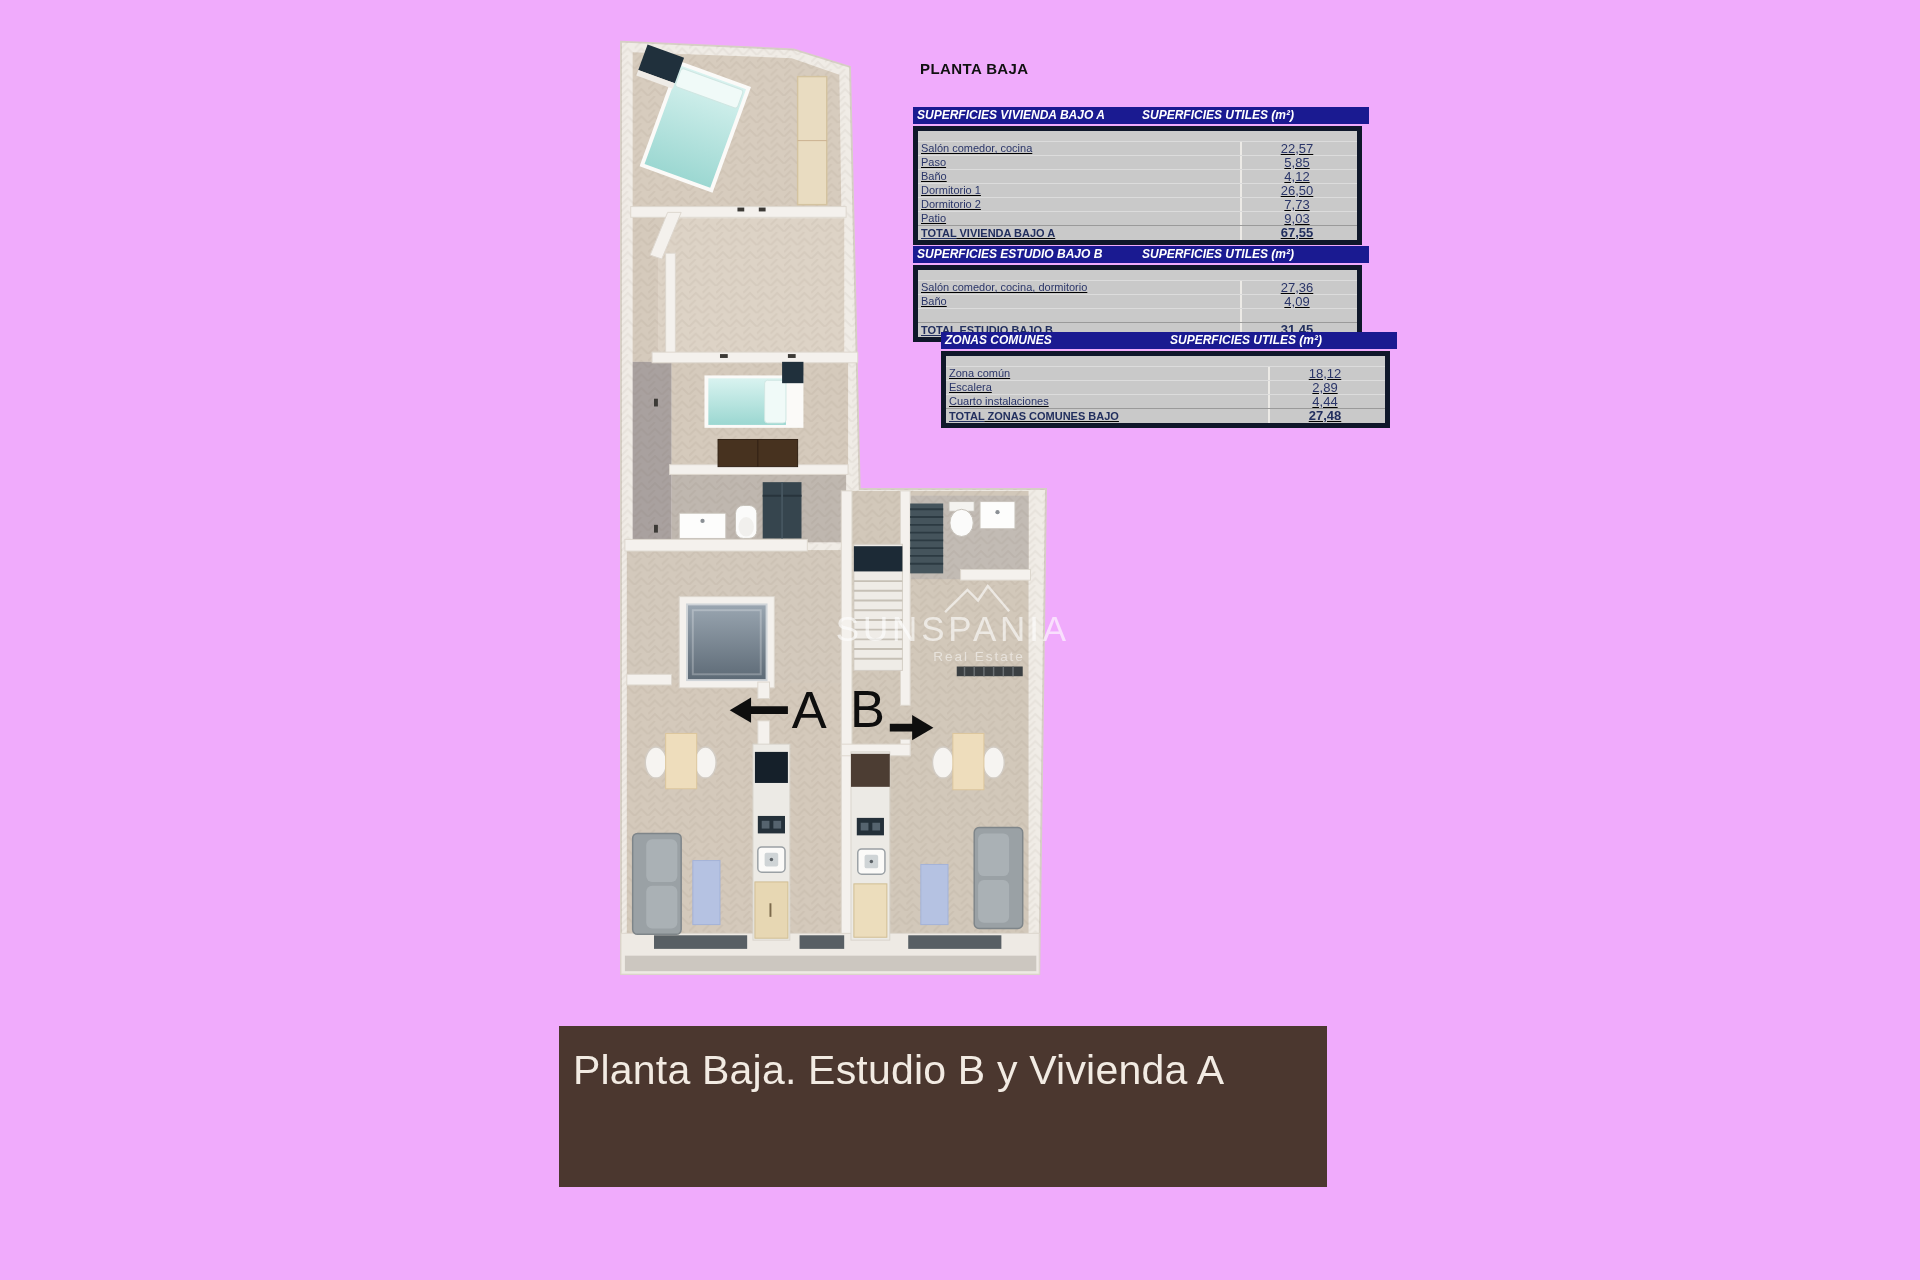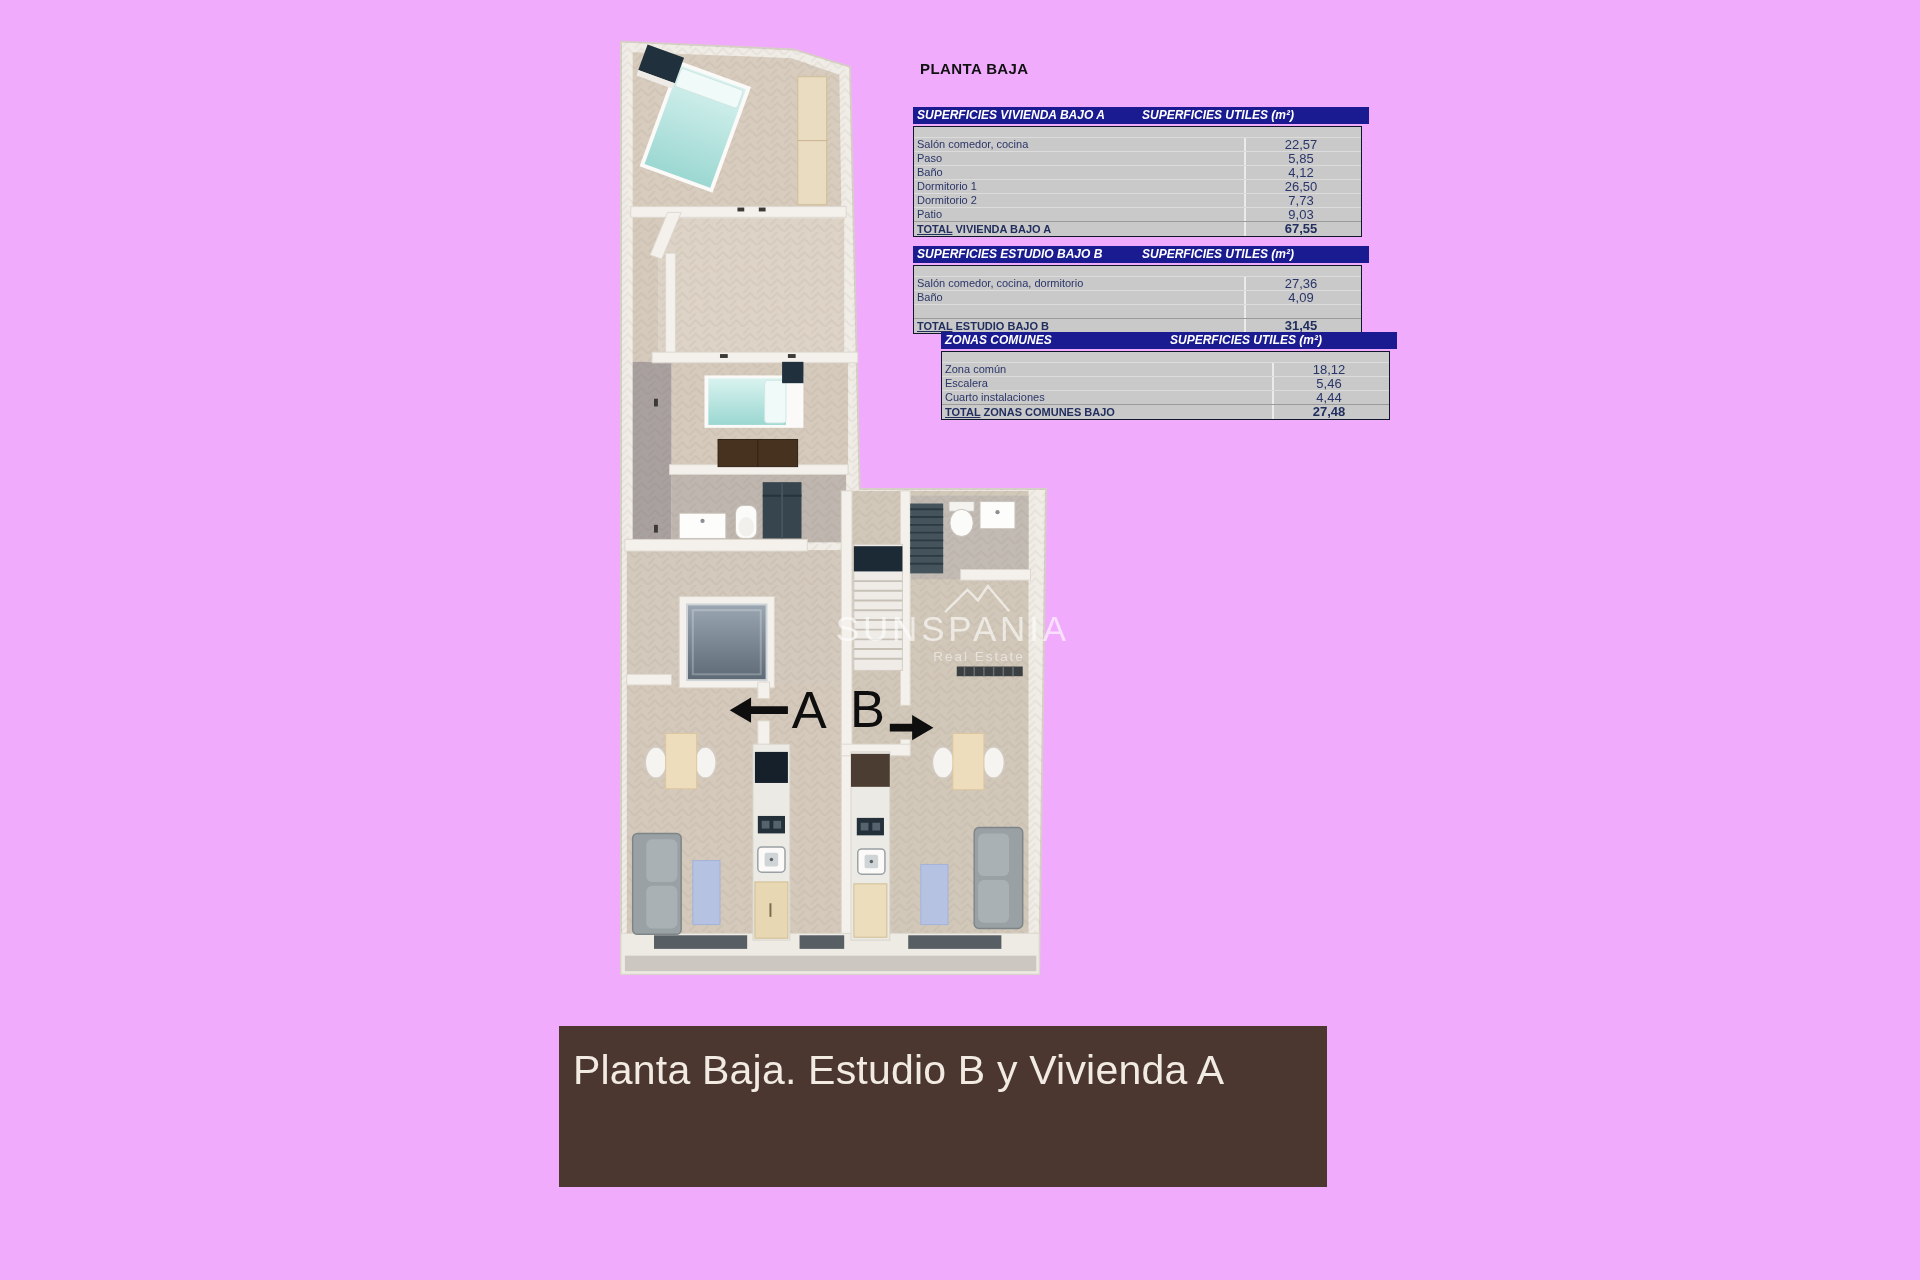--- a/index.html
+++ b/index.html
@@ -11,21 +11,21 @@
               color:#111;letter-spacing:.4px;}
 
   
   .tbl{position:absolute;left:913px;width:456px;}
   .tbl-1{top:107px;} .tbl-2{top:246px;} .tbl-3{top:332px;padding-left:28px;}
   .tbl-header{position:relative;height:17px;background:#1a1a91;color:#fff;
               font-style:italic;font-weight:bold;font-size:12px;line-height:17px;
               padding-left:4px;box-sizing:border-box;}
   .tbl-header .units{position:absolute;left:229px;top:0;}
   .tbl-body{width:449px;box-sizing:border-box;margin-top:2px;
-            border:1px solid #0f172a;background:#c9c9c9;}
+            border:5px solid #0f172a;background:#c9c9c9;text-decoration:underline;}
   .row{display:flex;height:13px;border-top:1px solid #dcdcdc;}
   .row:first-child{border-top:none;}
   .row.gap{height:10px;background:#cbcbcb;}
   .row .lbl{flex:1;font-size:11px;line-height:13px;color:#2a3568;padding-left:3px;
             white-space:nowrap;overflow:hidden;}
   .row .val{width:110px;border-left:2px solid #eceae6;font-size:13px;line-height:13px;
             color:#2a3568;text-align:center;padding-right:5px;}
   .row.gap .val{border-left-color:transparent;}
   .row.total{height:14px;border-top:1px solid #9a9a9a;}
   .row.total .lbl,.row.total .val{font-weight:bold;line-height:14px;color:#222f5e;}
@@ -126,21 +126,21 @@
       <div class="row gap">
           <span class="lbl"></span>
           <span class="val"></span>
         </div>
       <div class="row">
           <span class="lbl">Zona común</span>
           <span class="val">18,12</span>
         </div>
       <div class="row">
           <span class="lbl">Escalera</span>
-          <span class="val">5,46</span>
+          <span class="val">2,89</span>
         </div>
       <div class="row">
           <span class="lbl">Cuarto instalaciones</span>
           <span class="val">4,44</span>
         </div>
       <div class="row total">
         <span class="lbl"><span class="prefix">TOTAL</span><span> ZONAS COMUNES BAJO</span></span>
         <span class="val">27,48</span>
       </div>
     </div>

